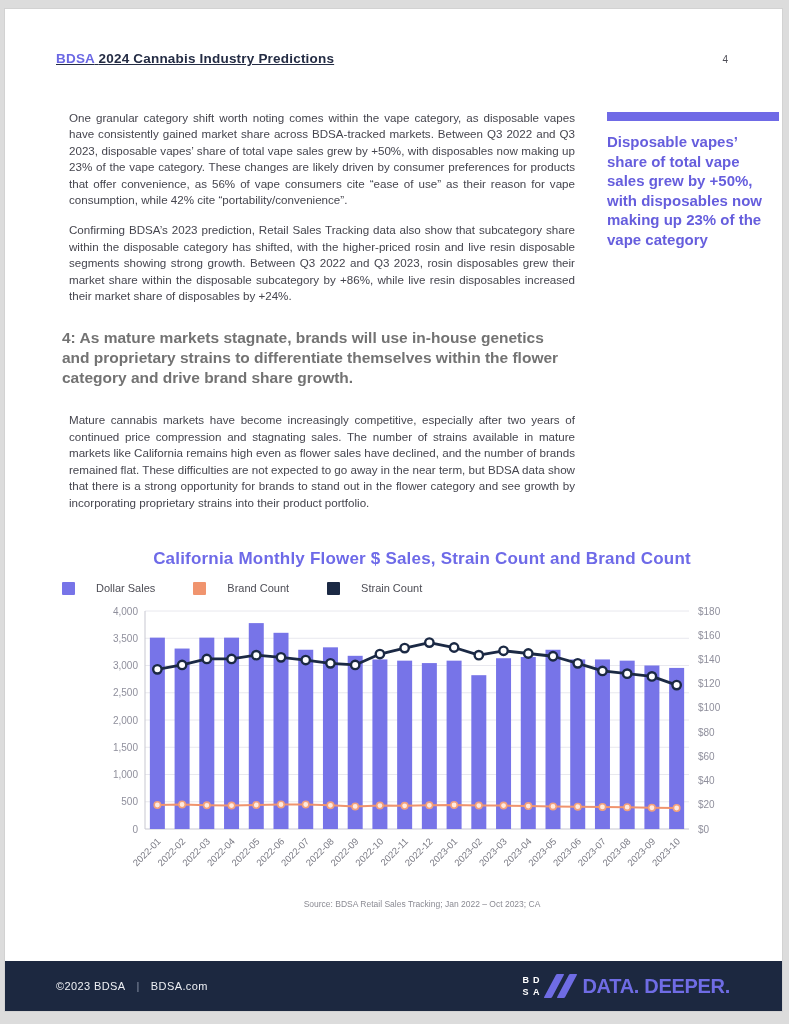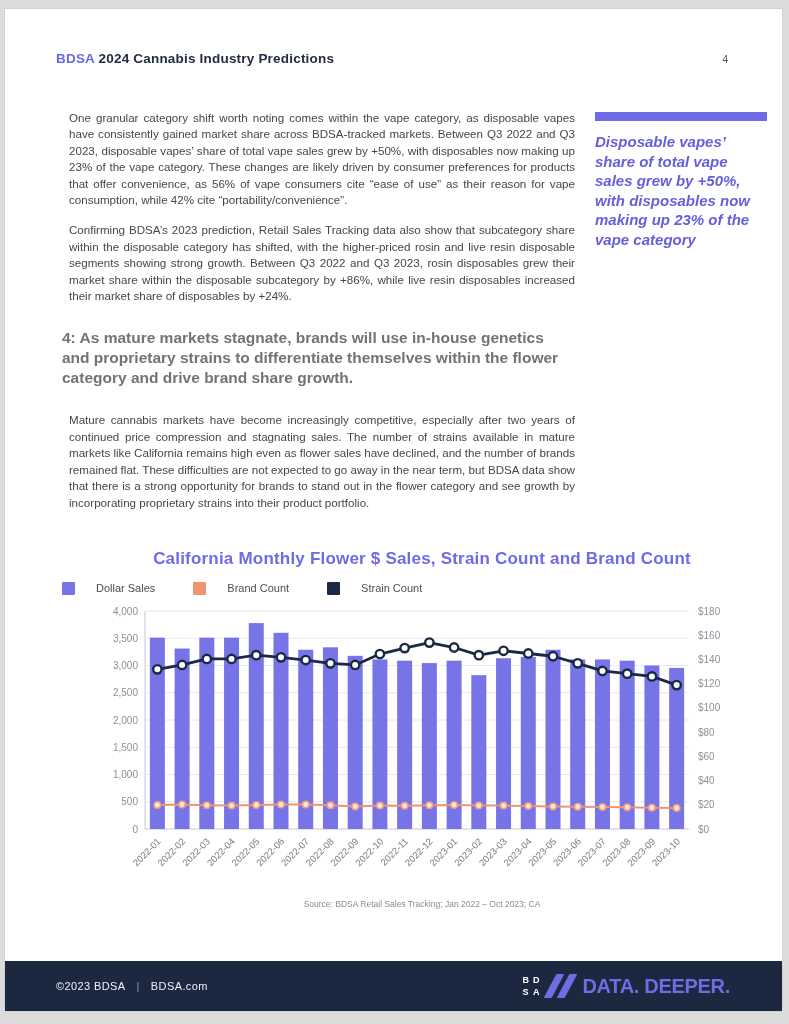--- a/index.html
+++ b/index.html
@@ -4,34 +4,34 @@
 <style>
   * { margin:0; padding:0; box-sizing:border-box; }
   html,body { width:789px; height:1024px; overflow:hidden; background:#dcdcdc;
               font-family:"Liberation Sans", sans-serif; }
   .page { position:absolute; left:4px; top:8px; right:6px; bottom:12px;
           background:#fff; border:1px solid #d2d2d2; }
 
   
   .header { display:flex; justify-content:space-between; align-items:baseline;
             padding:42px 54px 0 51px; }
-  .header-title { font-size:13.5px; font-weight:700; color:#242c44; letter-spacing:.2px; }
+  .header-title { font-size:13.5px; font-weight:700; color:#242c44; letter-spacing:.2px;text-decoration:underline; }
   .brand { color:#6b68e4; }
   .page-number { font-size:10px; color:#4c4c55; }
 
   
   .content-row { display:flex; padding:44px 26px 0 57px; }
   .main-col { width:513px; flex:none; }
   .main-col p { font-size:11.6px; line-height:16.4px; color:#45454e;
                 text-align:justify; margin-bottom:14px;margin-left:7px; }
   .section-heading { font-size:15.5px; line-height:20px; font-weight:700;
                      color:#737373; margin:24px 0 24px; max-width:500px; }
 
   
-  .callout { margin-left:20px; width:172px; flex:none; padding-top:2px;font-style:italic; }
+  .callout { margin-left:32px; width:172px; flex:none; padding-top:2px; }
   .callout-bar { height:9px; background:#6f6ae6; margin-bottom:11px; }
   .callout-text { font-size:15px; line-height:19.5px; font-weight:700; color:#665edd; }
 
   
   .chart-section { padding:24px 0 0 57px;text-align:center; }
   .chart-title { font-size:17px; font-weight:700; color:#6e6ae8; letter-spacing:.2px; }
   .legend { display:flex; gap:38px; margin:13px 0 4px 0; }
   .legend-item { display:flex; align-items:center; gap:21px; font-size:11px; color:#4d4d55; }
   .swatch { width:13px; height:13px; display:inline-block; border-radius:1px; }
   .axis-label { font-size:10px; fill:#8f8f9c; font-family:"Liberation Sans",sans-serif; }

